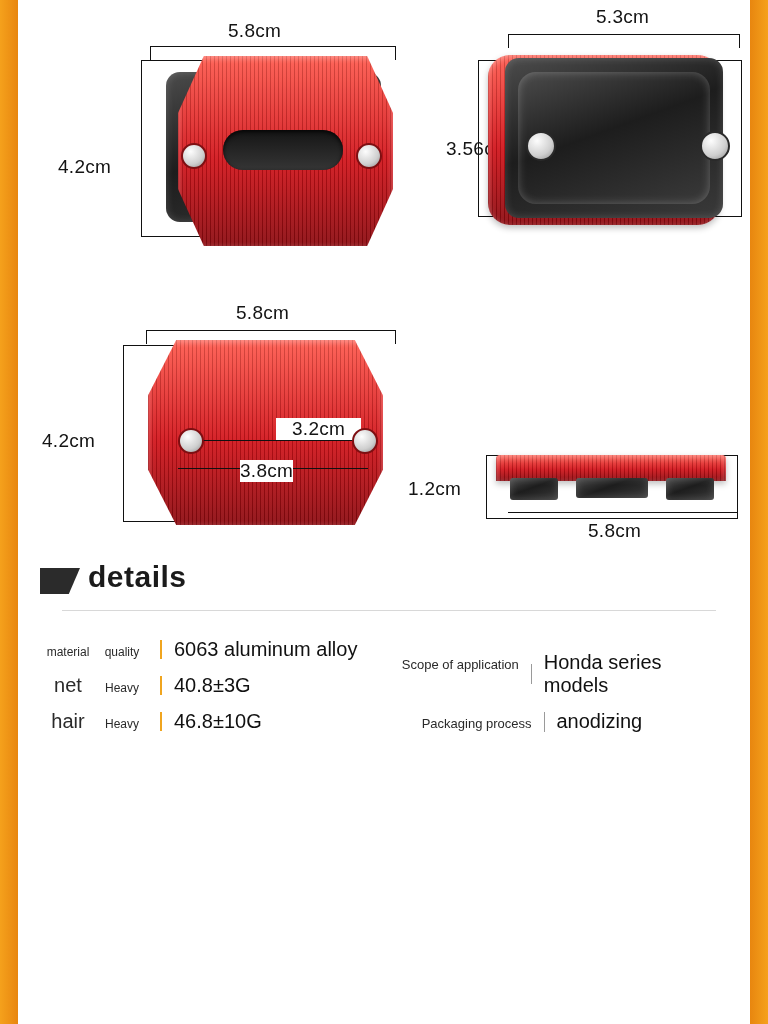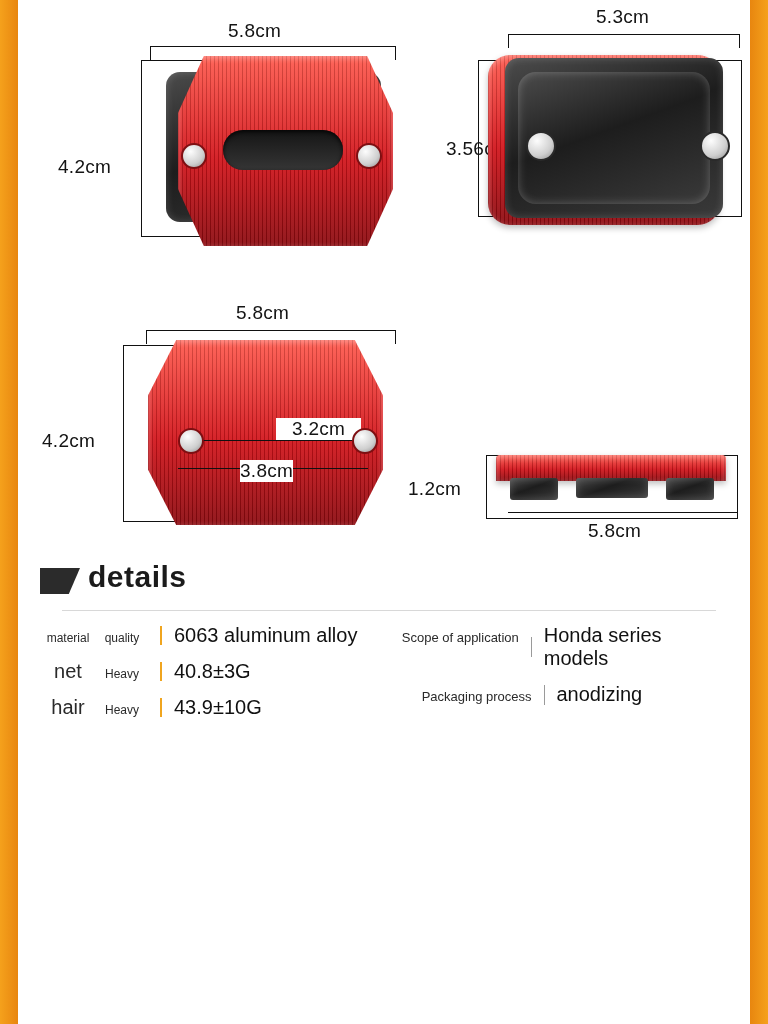--- a/index.html
+++ b/index.html
@@ -91,22 +91,22 @@
   }
   .details-title{
     position:absolute;left:48px;top:0;
     font-size:30px;font-weight:bold;color:#1b1b1b;
     letter-spacing:.5px;
   }
   .hrule{
     position:absolute;left:22px;right:22px;top:50px;height:1px;background:#d8d8d8;
   }
   .spec-grid{
-    position:relative;margin:8px 22px 0 22px;
-    display:flex;gap:3px;
+    position:relative;margin:22px 22px 0 22px;
+    display:flex;gap:3px;align-items:flex-end;
   }
   .spec-col{width:50%;}
   .spec-row{display:flex;align-items:baseline;margin-bottom:13px;}
   .lbl-a{
     width:56px;text-align:center;color:#2a2a2a;
   }
   .lbl-b{
     width:52px;text-align:center;color:#2a2a2a;
   }
   .bar{
@@ -253,21 +253,21 @@
             <span class="lbl-a big">net</span>
             <span class="lbl-b small">Heavy</span>
             <span class="bar"></span>
             <span class="val big">40.8±3G</span>
           </div>
 
           <div class="spec-row">
             <span class="lbl-a big">hair</span>
             <span class="lbl-b small">Heavy</span>
             <span class="bar"></span>
-            <span class="val big">43.9±10G</span>
+            <span class="val big">46.8±10G</span>
           </div>
         </div>
 
         <div class="spec-col">
 
           <div class="spec-row">
             <span class="lbl-wide">Scope of application</span>
             <span class="sep"></span>
             <span class="val mid">Honda series models</span>
           </div>

